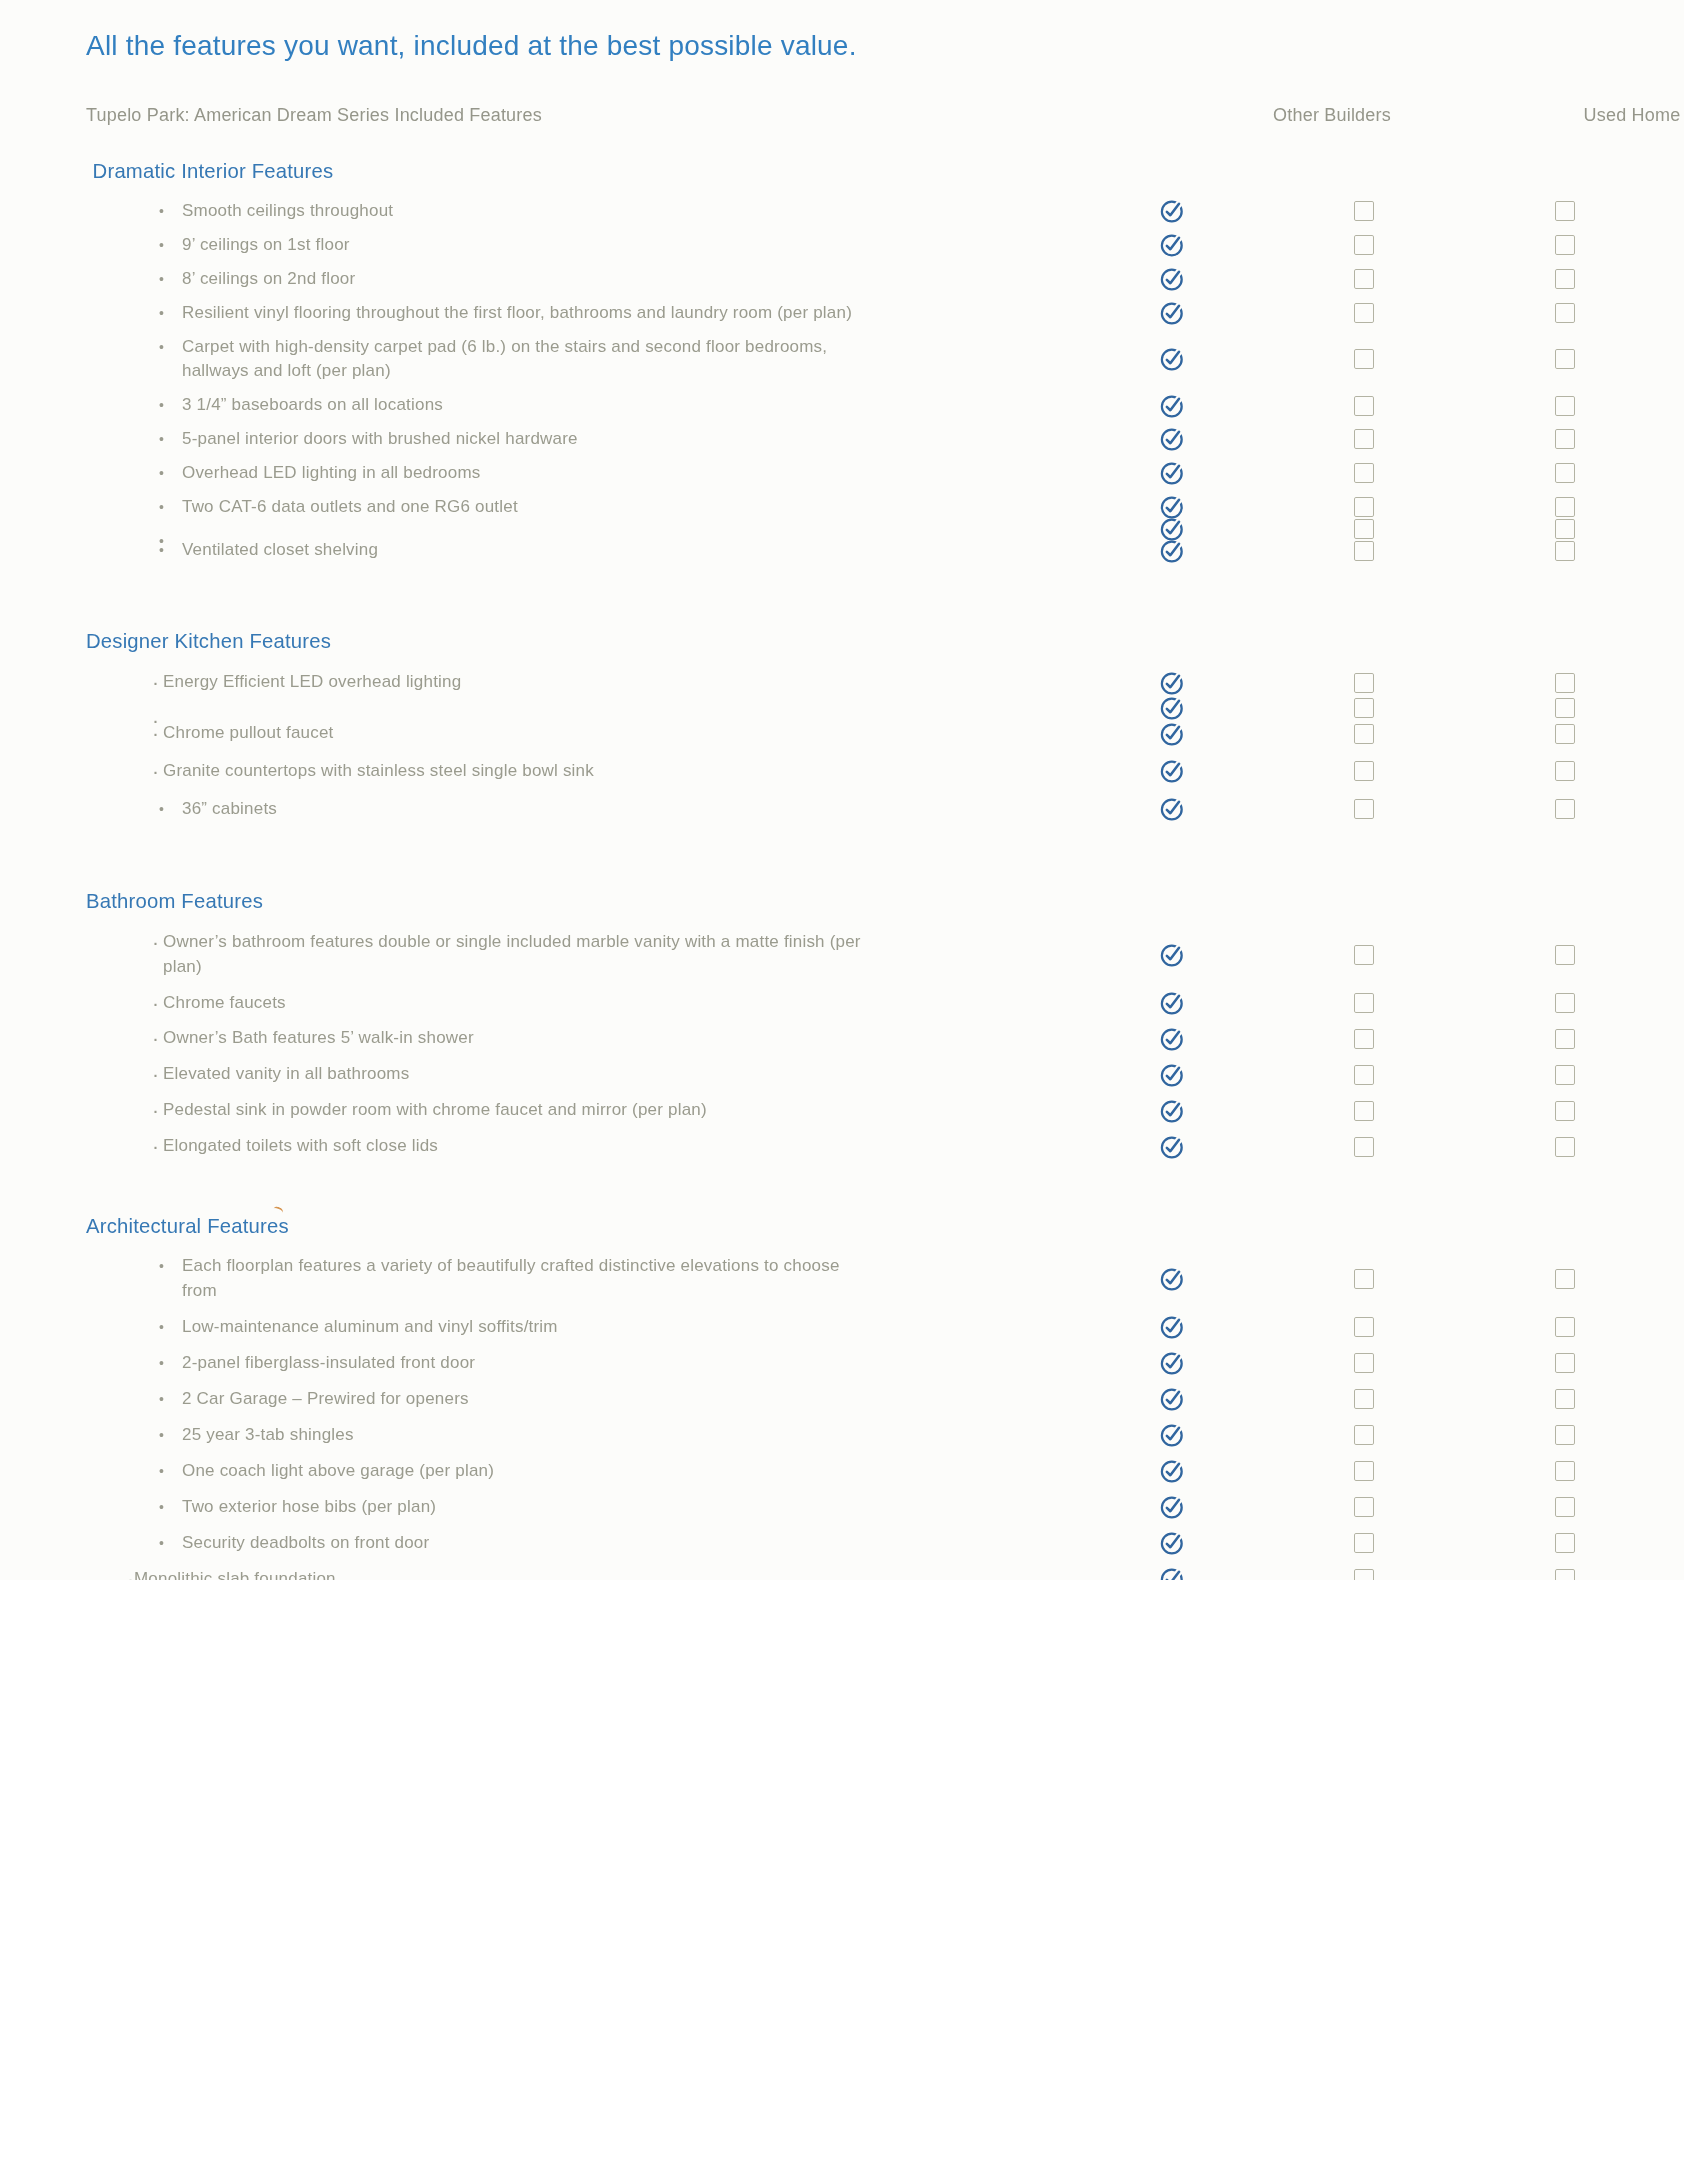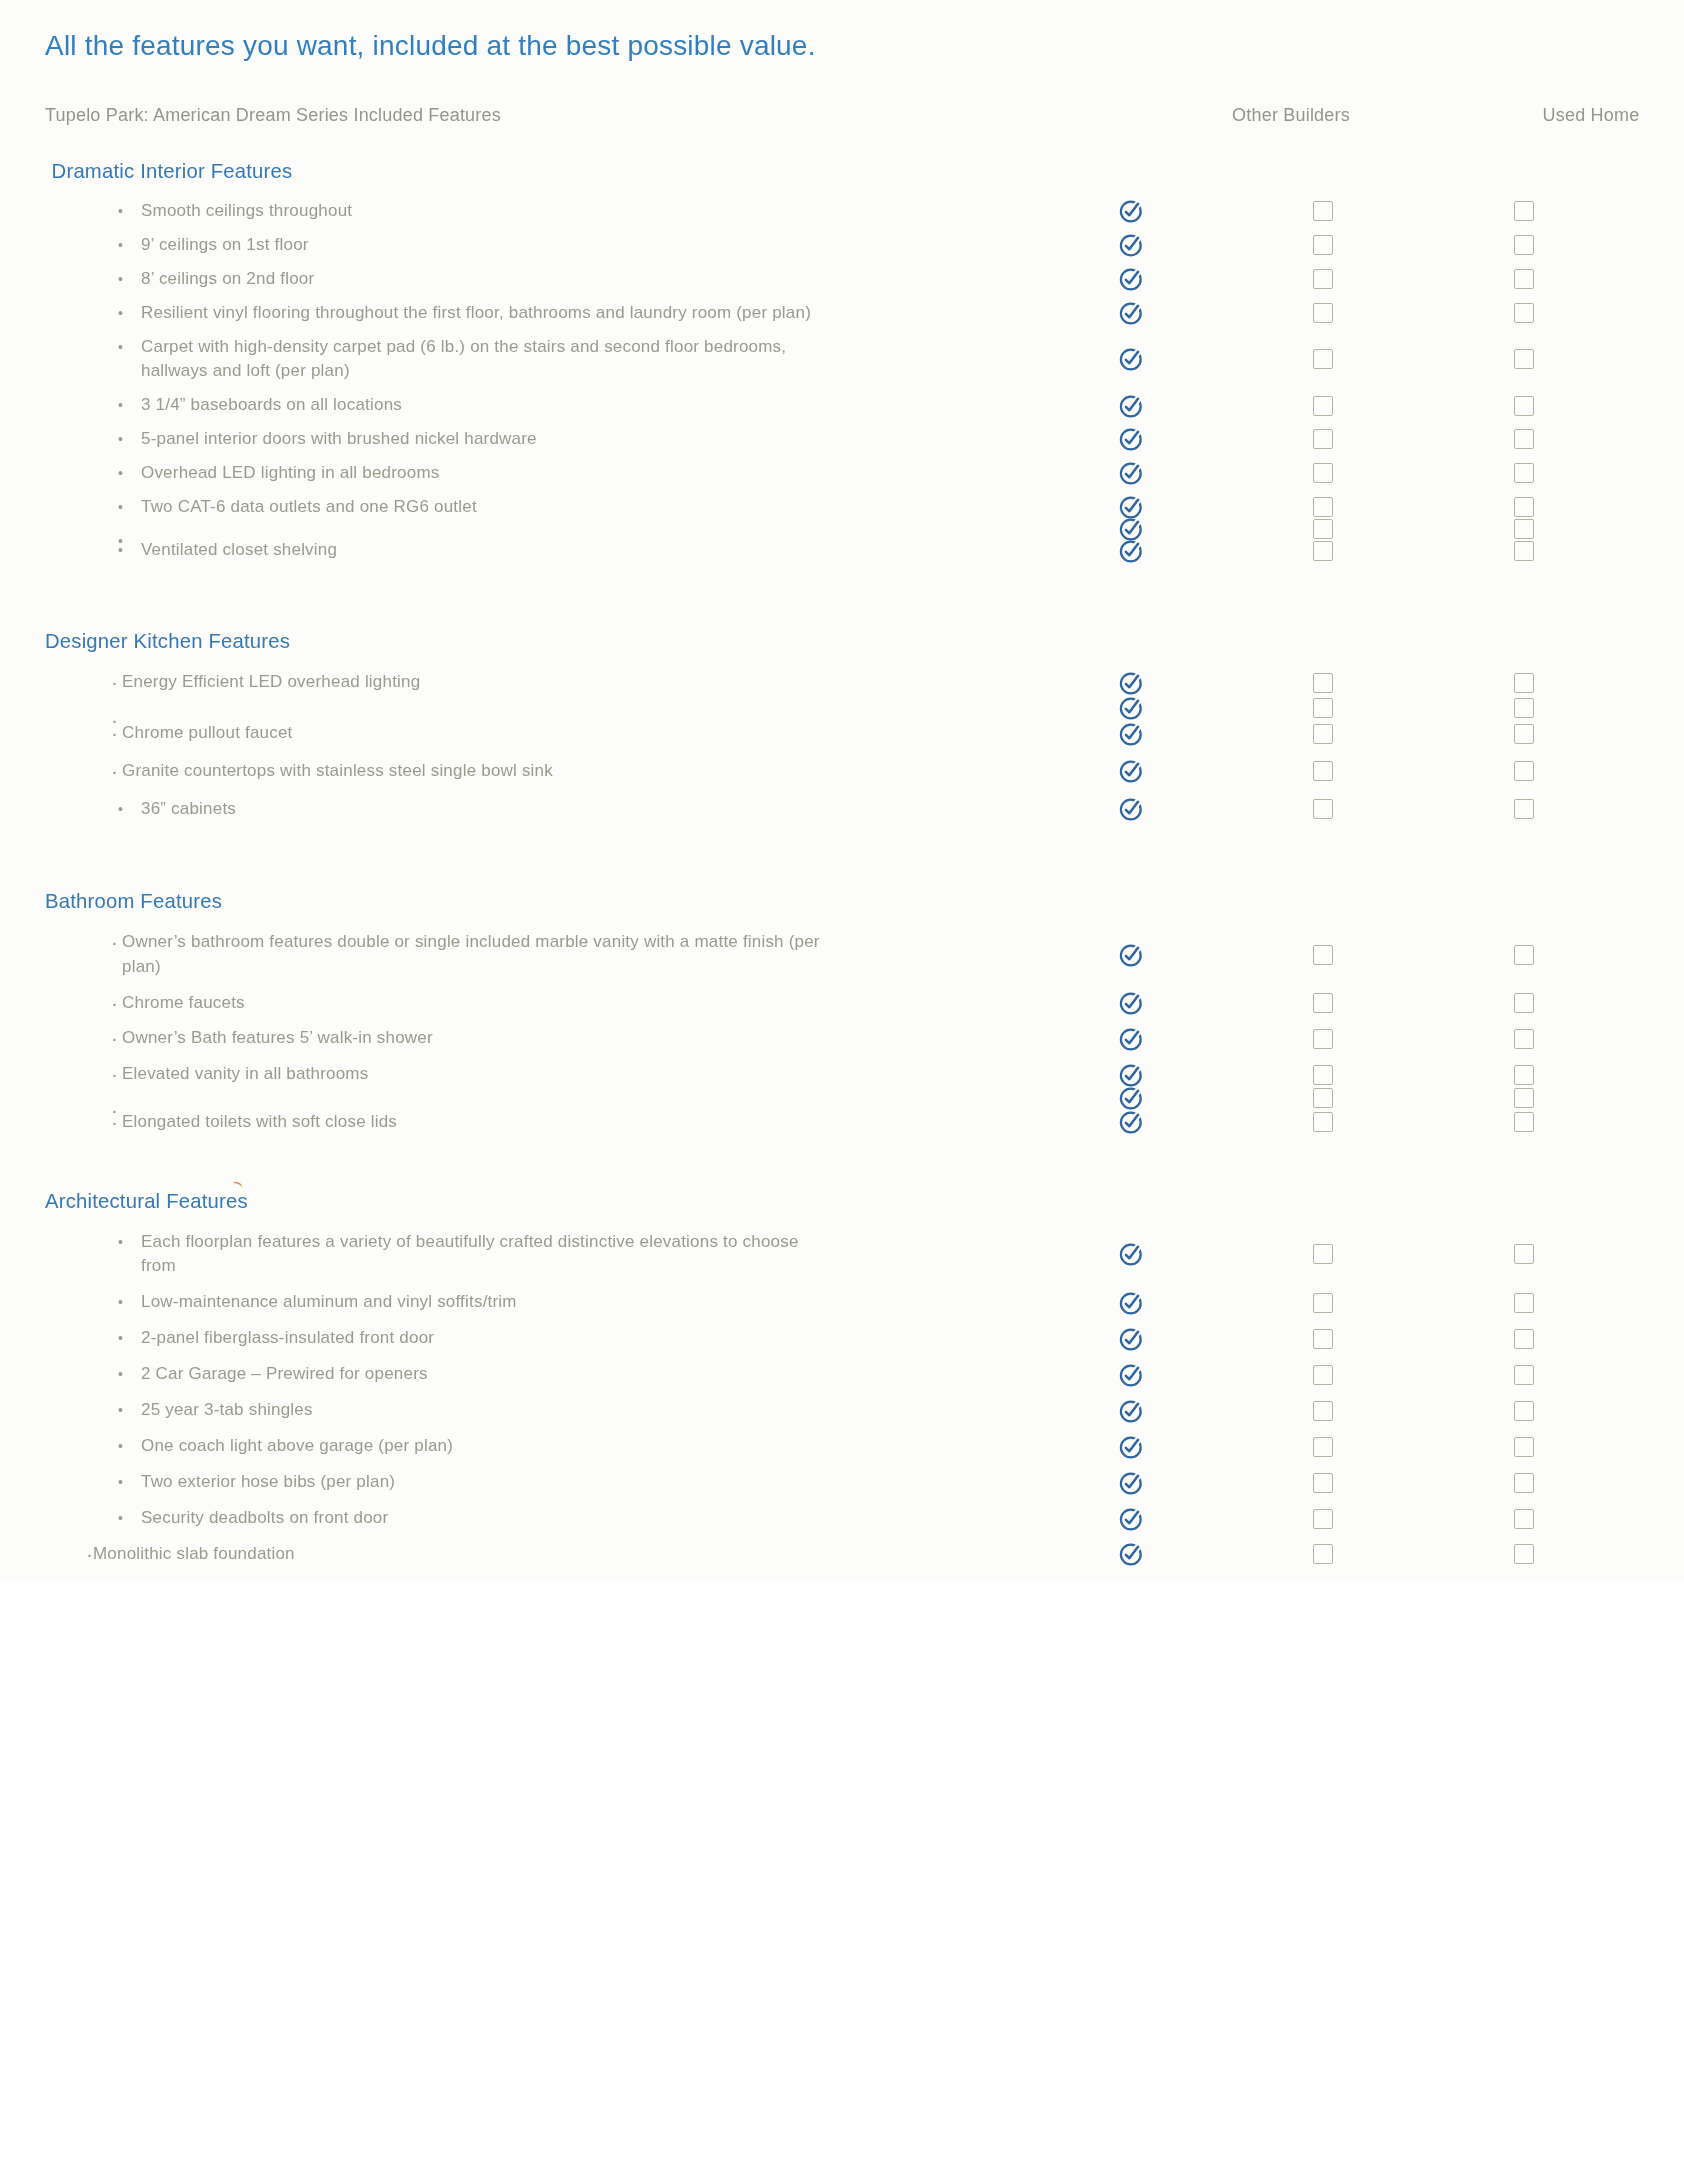--- a/index.html
+++ b/index.html
@@ -9,21 +9,21 @@
     --body-gray:#9a9b8e;
     --caption-gray:#95968a;
     --checkbox-border:#b3b3a3;
     --divider-blue:#2c77b5;
     --page-bg:#fcfcfa;
   }
   html,body{margin:0;padding:0;background:#ffffff;}
   .page{
     width:1685px;height:1580px;box-sizing:border-box;position:relative;
     background:var(--page-bg);outline:0.9px solid #e4e4de;
-    padding:28px 57px 0 45px;
+    padding:28px 57px 0 86px;
     font-family:"Liberation Sans",sans-serif;
     overflow:hidden;
   }
   .page-title{
     margin:0;font-size:28px;line-height:36px;font-weight:400;
     color:var(--title-blue);letter-spacing:0.2px;
   }
   .table-header{position:relative;margin-top:40px;height:23px;}
   .caption{font-size:18px;line-height:23px;color:var(--caption-gray);letter-spacing:0.2px;}
   .col-head{
@@ -222,21 +222,21 @@
     <circle cx="14" cy="14.5" r="10.8"></circle>
     <path class="halo" d="M8.6 15 L12.4 18.6 L21.9 6.1"></path>
     <path class="tick" d="M8.6 15 L12.4 18.6 L21.9 6.1"></path>
   </svg>
           </span><span class="checkbox cb-other"></span><span class="checkbox cb-used"></span></div><div class="feature-row row-tight"><span class="bullet">·</span><span class="row-text">Elevated vanity in all bathrooms</span><span class="mark">
             <svg class="check-icon" width="25.6" height="25.6" viewBox="0 0 28 28" aria-hidden="true">
     <circle cx="14" cy="14.5" r="10.8"></circle>
     <path class="halo" d="M8.6 15 L12.4 18.6 L21.9 6.1"></path>
     <path class="tick" d="M8.6 15 L12.4 18.6 L21.9 6.1"></path>
   </svg>
-          </span><span class="checkbox cb-other"></span><span class="checkbox cb-used"></span></div><div class="feature-row row-tight"><span class="bullet">·</span><span class="mark">
+          </span><span class="checkbox cb-other"></span><span class="checkbox cb-used"></span></div><div class="feature-row row-tight"><span class="bullet">·</span><span class="row-text">Pedestal sink in powder room with chrome faucet and mirror (per plan)</span><span class="mark">
             <svg class="check-icon" width="25.6" height="25.6" viewBox="0 0 28 28" aria-hidden="true">
     <circle cx="14" cy="14.5" r="10.8"></circle>
     <path class="halo" d="M8.6 15 L12.4 18.6 L21.9 6.1"></path>
     <path class="tick" d="M8.6 15 L12.4 18.6 L21.9 6.1"></path>
   </svg>
           </span><span class="checkbox cb-other"></span><span class="checkbox cb-used"></span></div><div class="feature-row row-tight"><span class="bullet">·</span><span class="row-text">Elongated toilets with soft close lids</span><span class="mark">
             <svg class="check-icon" width="25.6" height="25.6" viewBox="0 0 28 28" aria-hidden="true">
     <circle cx="14" cy="14.5" r="10.8"></circle>
     <path class="halo" d="M8.6 15 L12.4 18.6 L21.9 6.1"></path>
     <path class="tick" d="M8.6 15 L12.4 18.6 L21.9 6.1"></path>

